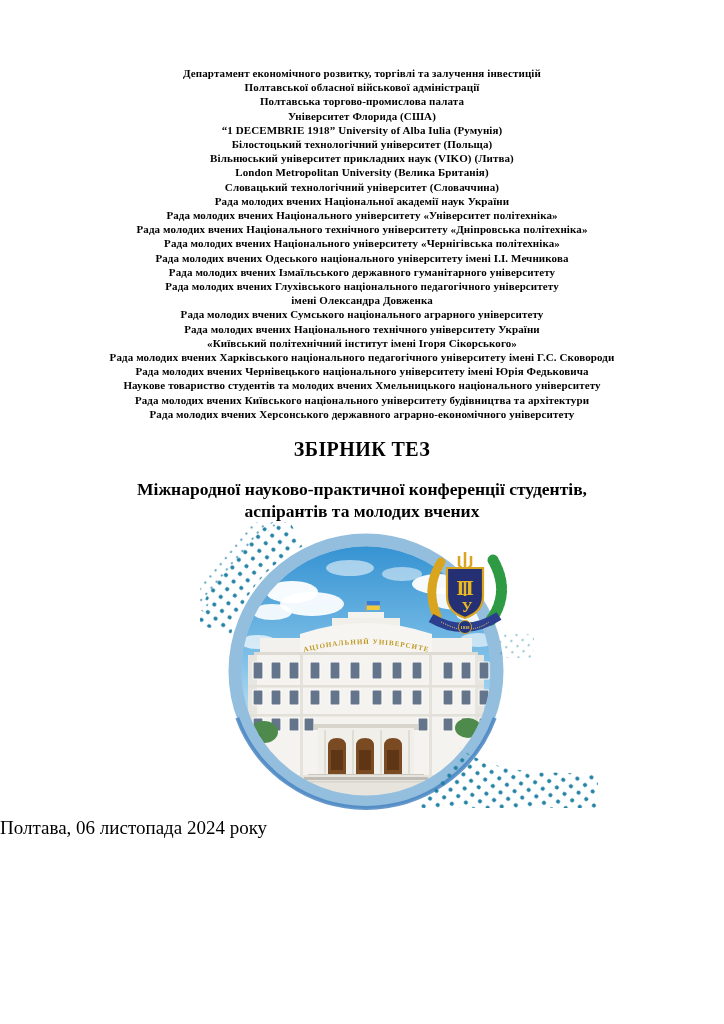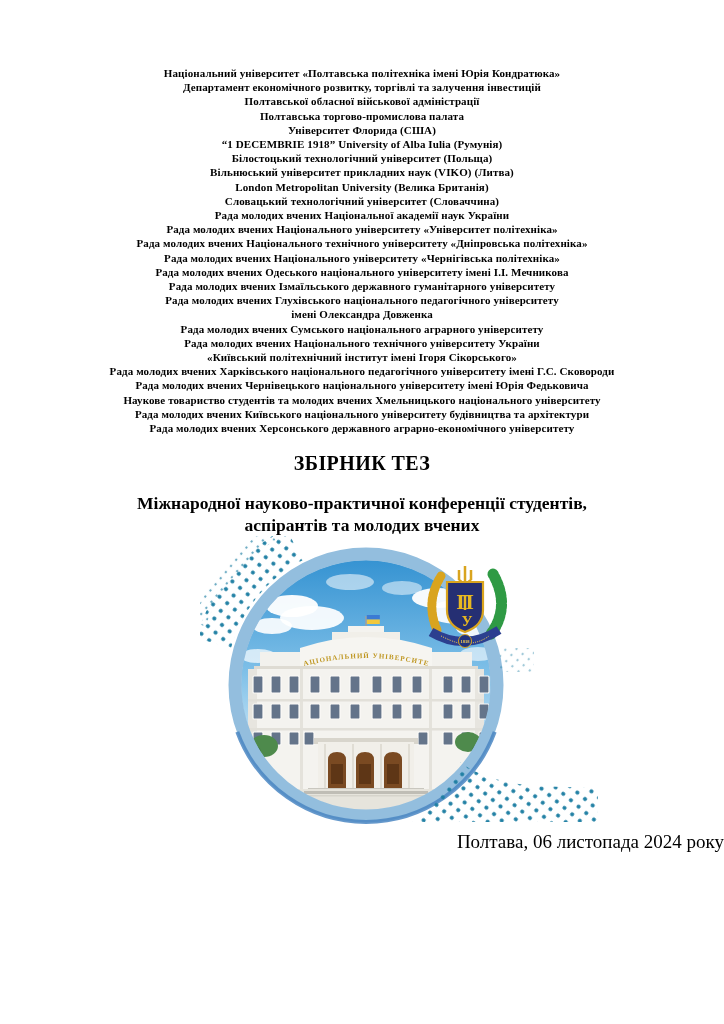--- a/index.html
+++ b/index.html
@@ -11,29 +11,28 @@
   .org-list{padding-top:66px;text-align:center;font-weight:bold;
     font-size:11px;line-height:14.2px;letter-spacing:0.1px;}
   .org-line{white-space:nowrap;}
   .title-block{margin-top:26px;text-align:center;font-weight:bold;
     font-size:27px;line-height:34px;letter-spacing:0.6px;}
   .collection{margin-top:16px;text-align:center;font-weight:bold;
     font-size:20px;line-height:25px;letter-spacing:0.4px;}
   .conf-block{margin-top:16px;text-align:center;font-weight:bold;
     font-size:17.5px;line-height:22px;}
   .badge-wrap{margin-top:0;margin-left:200px;width:400px;height:292px;position:relative;}
-  .footer-line{margin-top:2px;text-align:right;font-size:19px;line-height:24px;}
+  .footer-line{margin-top:2px;text-align:left;font-size:19px;line-height:24px;}
 </style>
 </head>
 <body>
 
 <div class="page">
 
   <div class="org-list">
-    <div class="org-line">Національний університет «Полтавська політехніка імені Юрія Кондратюка»</div>
     <div class="org-line">Департамент економічного розвитку, торгівлі та залучення інвестицій</div>
     <div class="org-line">Полтавської обласної військової адміністрації</div>
     <div class="org-line">Полтавська торгово-промислова палата</div>
     <div class="org-line">Університет Флорида (США)</div>
     <div class="org-line">“1 DECEMBRIE 1918” University of Alba Iulia (Румунія)</div>
     <div class="org-line">Білостоцький технологічний університет (Польща)</div>
     <div class="org-line">Вільнюський університет прикладних наук (VIKO) (Литва)</div>
     <div class="org-line">London Metropolitan University (Велика Британія)</div>
     <div class="org-line">Словацький технологічний університет (Словаччина)</div>
     <div class="org-line">Рада молодих вчених Національної академії наук України</div>

